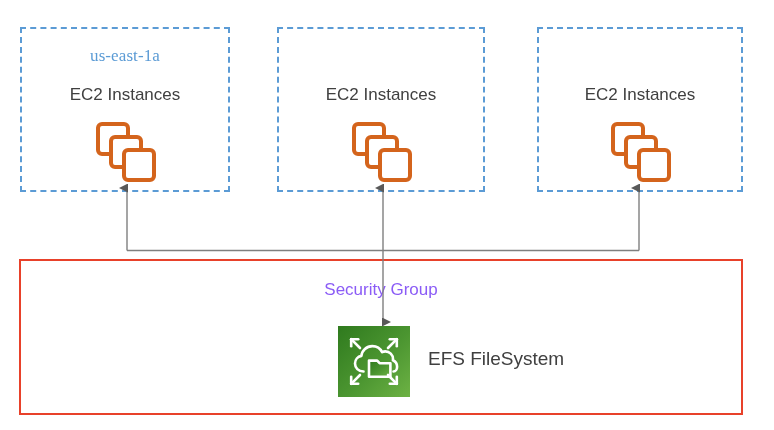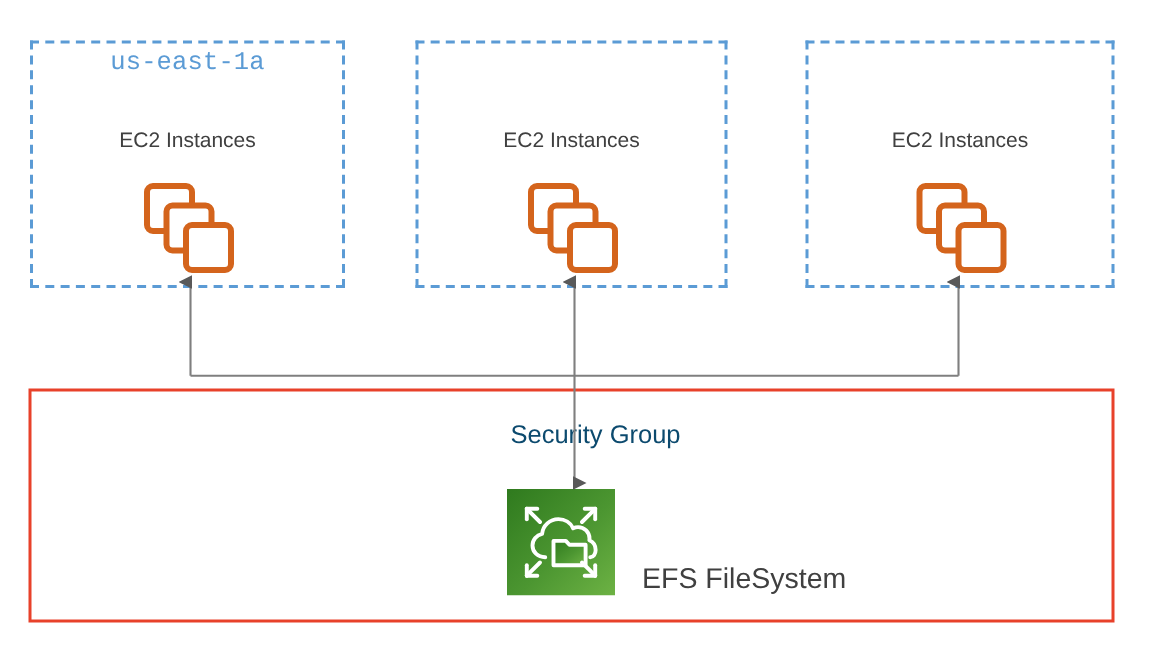--- a/index.html
+++ b/index.html
@@ -27,39 +27,39 @@
     border: 2px dashed #5B9BD5;
     box-sizing: border-box;
     background: transparent;
   }
   .az-box.az-a { left: 20px;  width: 210px; }
   .az-box.az-b { left: 277px; width: 208px; }
   .az-box.az-c { left: 537px; width: 206px; }
 
   .az-label {
     position: absolute;
-    top: 4px;
+    top: 17px;
     left: 0;
     width: 100%;
     text-align: center;
     color: #5B9BD5;
     font-size: 17px;
-    font-family: Liberation Mono, monospace;
+    font-family: Liberation Serif, serif;
     letter-spacing: 0.1px;
     white-space: nowrap;
   }
 
   .ec2-label {
     position: absolute;
     top: 56px;
     left: 0;
     width: 100%;
     text-align: center;
     color: #404040;
-    font-size: 14px;
+    font-size: 17px;
     font-family: "Liberation Sans", sans-serif;
     white-space: nowrap;
   }
 
   
   .ec2-icon {
     position: absolute;
     top: 92px;
     left: 50%;
     margin-left: -30px;
@@ -78,46 +78,44 @@
     border: 2px solid #E8412A;
     box-sizing: border-box;
     background: transparent;
   }
   .sg-label {
     position: absolute;
     left: 0;
     top: 19px;
     width: 100%;
     text-align: center;
-    color: #0c4a6e;
+    color: #8b5cf6;
     font-size: 17px;
     font-family: "Liberation Sans", sans-serif;
     white-space: nowrap;
-    margin-left: 16px;
   }
 
   
   .efs-icon {
     position: absolute;
     left: 338px;
     top: 326px;
     width: 72px;
     height: 71px;
   }
   .efs-icon svg { display: block; }
 
   .efs-label {
     position: absolute;
     left: 428px;
     top: 348px;
     color: #404040;
     font-size: 19px;
     font-family: "Liberation Sans", sans-serif;
     white-space: nowrap;
-    margin-top: 28px;
   }
 
   
   #connectors {
     position: absolute;
     left: 0;
     top: 0;
     width: 774px;
     height: 430px;
     pointer-events: none;

